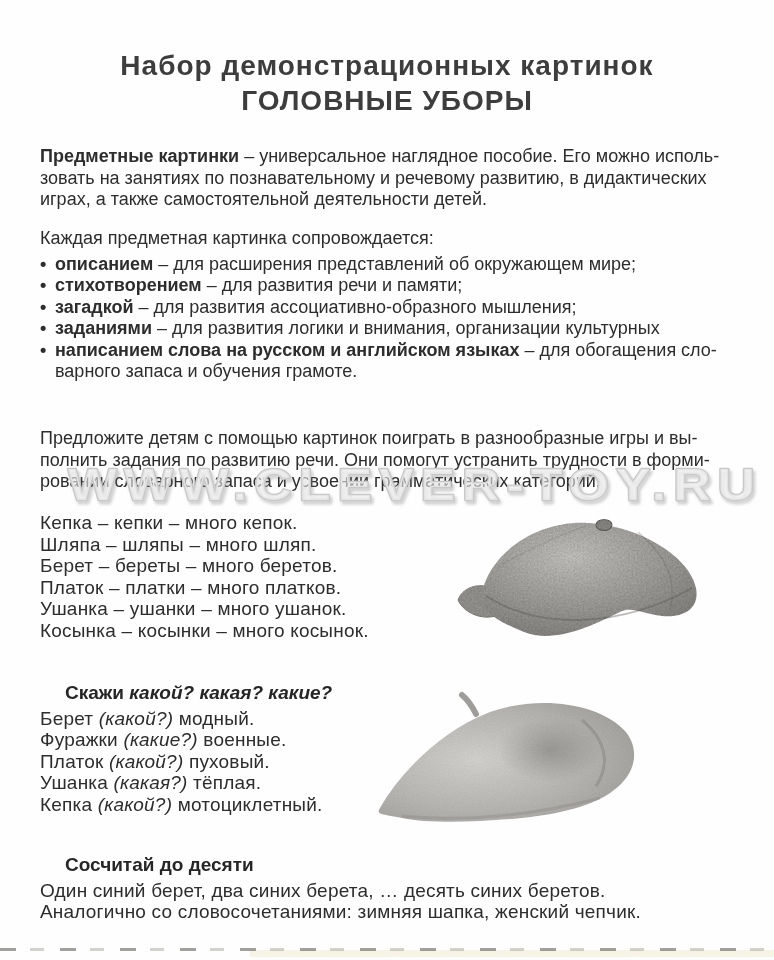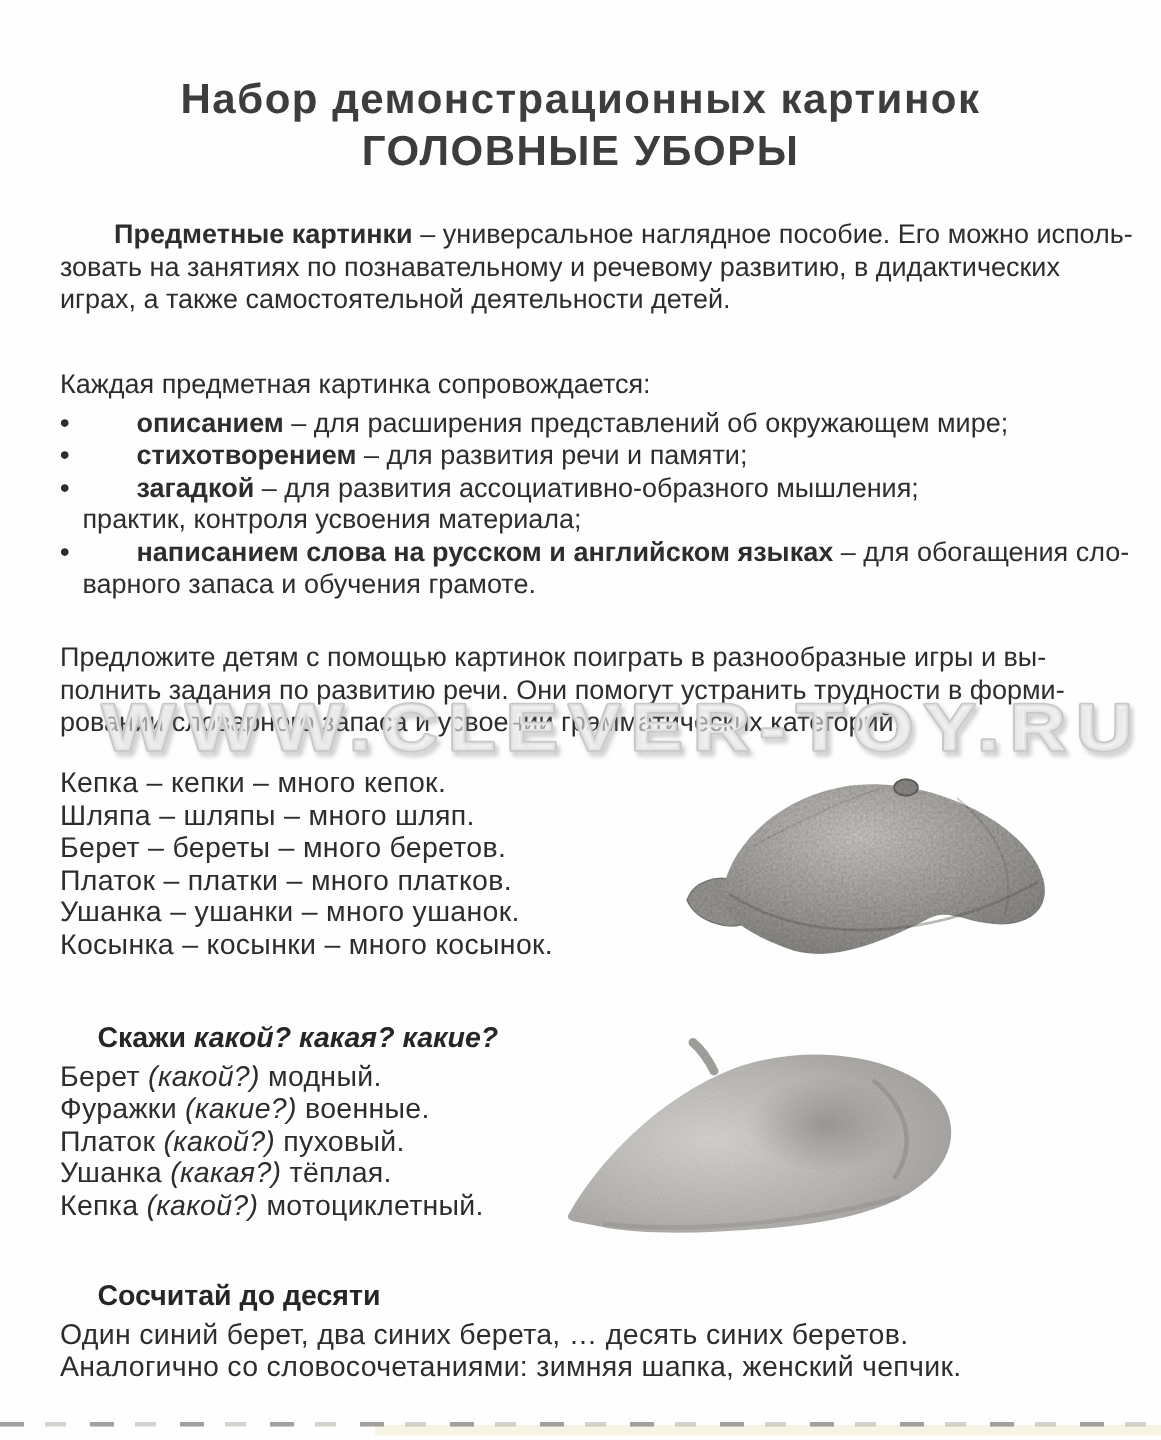--- a/index.html
+++ b/index.html
@@ -6,23 +6,23 @@
   .page{
     position:relative;width:774px;height:960px;background:#fefefe;overflow:hidden;
     font-family:"Liberation Sans","DejaVu Sans",sans-serif;color:#2d2d2d;
   }
   
   .titles{position:absolute;top:48px;left:0;width:774px;text-align:center;
     font-weight:bold;color:#3d3d3d;font-size:28px;line-height:35px;letter-spacing:1px;}
   
   .para{position:absolute;left:40px;}
   .ln{white-space:nowrap;font-size:18px;line-height:21.5px;height:21.5px;}
-  .ln b{font-weight:bold;margin-left:36px;}
+  .ln b{font-weight:bold;}
   .p1{top:146px;}
-  .listwrap{top:246px;}
+  .listwrap{top:228px;}
   .items{margin-top:4px;}
   .dot{display:inline-block;width:15px;font-weight:bold;}
   .cont{padding-left:15px;}
   .p2{top:428px;}
   
   .sec{position:absolute;left:40px;}
   .sec .heading{font-weight:bold;font-size:19px;line-height:21.5px;height:21.5px;
     padding-left:25px;white-space:nowrap;color:#262626;}
   .sec .heading .it{font-style:italic;}
   .sec .ln{font-size:19px;letter-spacing:0.2px;}
@@ -65,21 +65,21 @@
     <div class="ln">зовать на занятиях по познавательному и речевому развитию, в дидактических</div>
     <div class="ln">играх, а также самостоятельной деятельности детей.</div>
   </div>
 
   <div class="para listwrap">
     <div class="ln">Каждая предметная картинка сопровождается:</div>
     <div class="items">
       <div class="ln"><span class="dot">•</span><b>описанием</b><span> – для расширения представлений об окружающем мире;</span></div>
       <div class="ln"><span class="dot">•</span><b>стихотворением</b><span> – для развития речи и памяти;</span></div>
       <div class="ln"><span class="dot">•</span><b>загадкой</b><span> – для развития ассоциативно-образного мышления;</span></div>
-      <div class="ln cont">практик, контроля усвоения материала;</div>
+      <div class="ln"><span class="dot">•</span><b>заданиями</b><span> – для развития логики и внимания, организации культурных</span></div>
       <div class="ln"><span class="dot">•</span><b>написанием слова на русском и английском языках</b><span> – для обогащения сло-</span></div>
       <div class="ln cont">варного запаса и обучения грамоте.</div>
     </div>
   </div>
 
   <div class="para p2">
     <div class="ln">Предложите детям с помощью картинок поиграть в разнообразные игры и вы-</div>
     <div class="ln">полнить задания по развитию речи. Они помогут устранить трудности в форми-</div>
     <div class="ln">ровании словарного запаса и усвоении грамматических категорий.</div>
   </div>

